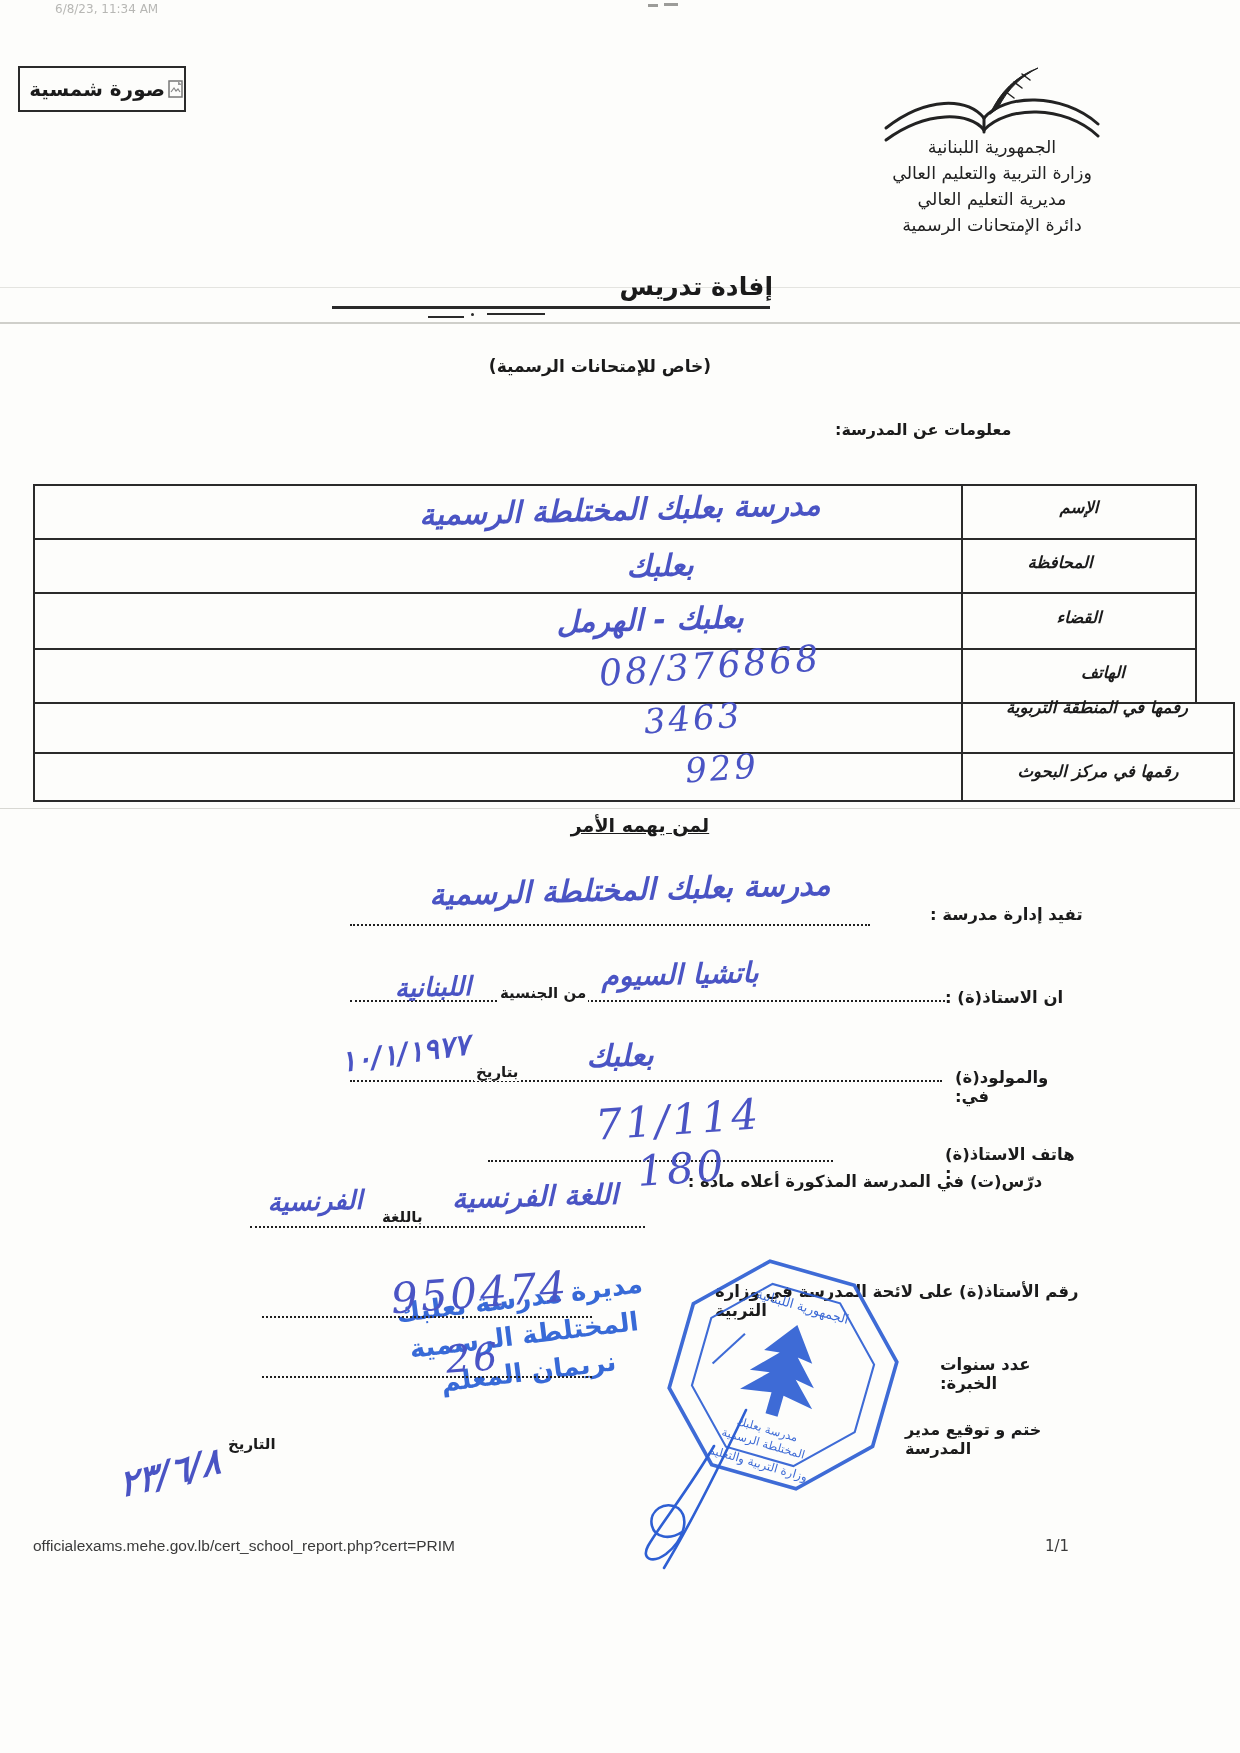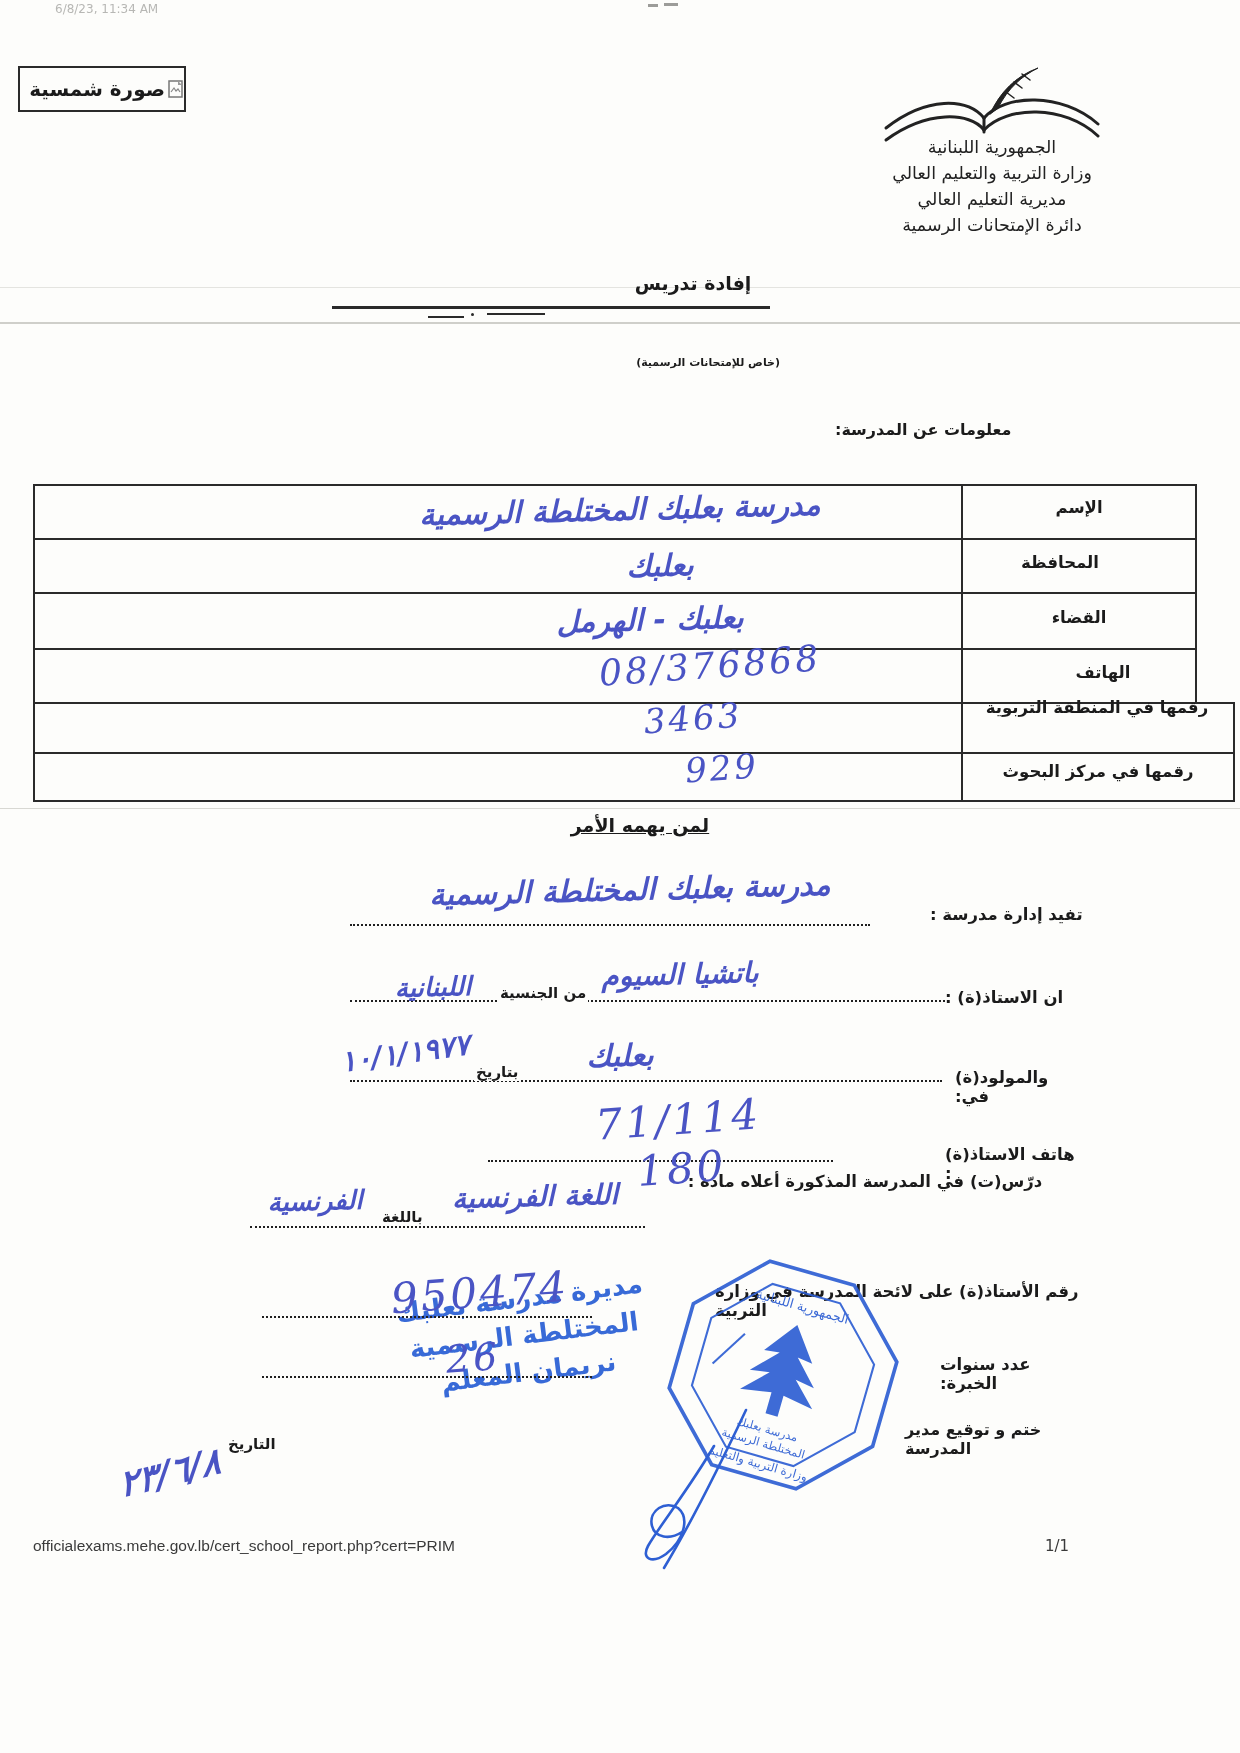--- a/index.html
+++ b/index.html
@@ -11,26 +11,26 @@
   
   .artifact{position:absolute;background:#d9d9d6;}
   .faint-text{position:absolute;color:#b7b7b4;font-size:12px;direction:ltr;font-family:"DejaVu Sans",sans-serif;}
   
   .photo-box{position:absolute;left:18px;top:66px;width:164px;height:42px;border:2px solid #2a2a2a;
     display:flex;align-items:center;justify-content:flex-start;gap:3px;direction:rtl;}
   .photo-box .lbl{font-weight:700;font-size:20px;}
   
   .ministry{position:absolute;left:862px;top:134px;width:260px;text-align:center;font-size:17.5px;line-height:26px;color:#222;font-weight:500;}
   
-  .doc-title{position:absolute;left:613px;top:272px;width:160px;text-align:center;font-size:19px;font-weight:700;}
-  .subtitle{position:absolute;left:420px;top:356px;width:360px;text-align:right;font-size:11px;font-weight:700;}
+  .doc-title{position:absolute;left:613px;top:272px;width:160px;font-size:25px;font-weight:700;}
+  .subtitle{position:absolute;left:420px;top:356px;width:360px;text-align:center;font-size:17px;font-weight:700;}
   .section-heading{position:absolute;font-size:16px;font-weight:700;}
   .hline{position:absolute;background:#2a2a2a;height:2px;}
   .vline{position:absolute;background:#2a2a2a;width:2px;}
-  .tbl-label{position:absolute;font-size:16.5px;font-weight:700;text-align:center;}
+  .tbl-label{position:absolute;font-size:16.5px;font-weight:700;text-align:center;font-style:italic;}
   
   .hw{position:absolute;color:#4a54c4;font-style:italic;font-weight:600;text-align:center;
       font-family:"DejaVu Sans",sans-serif;transform:rotate(-1.5deg);}
   .hwn{position:absolute;color:#4a54c4;font-style:italic;font-weight:500;text-align:center;letter-spacing:3px;
       font-family:"DejaVu Serif",serif;transform:rotate(-4deg);direction:ltr;}
   .form-label{position:absolute;font-size:16.5px;font-weight:700;}
   .mid-label{position:absolute;font-size:15px;font-weight:700;background:#fdfdfb;padding:0 2px;z-index:3;}
   .dots{position:absolute;height:0;border-bottom:2.5px dotted #1f1f1f;z-index:1;}
   .hw,.hwn{z-index:2;}
   

